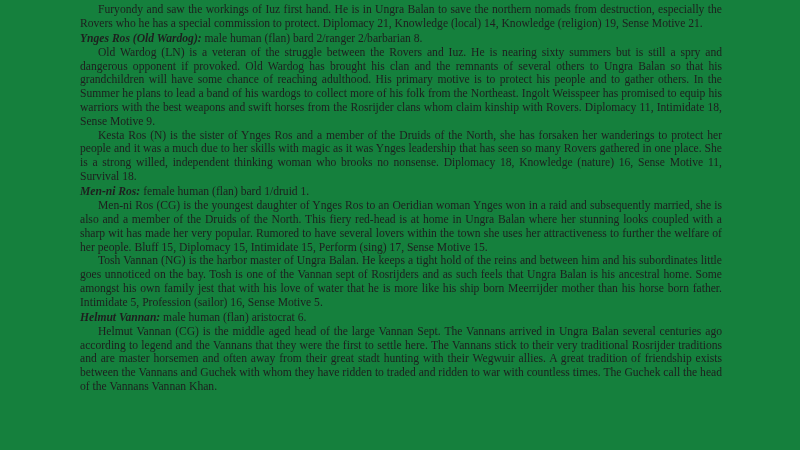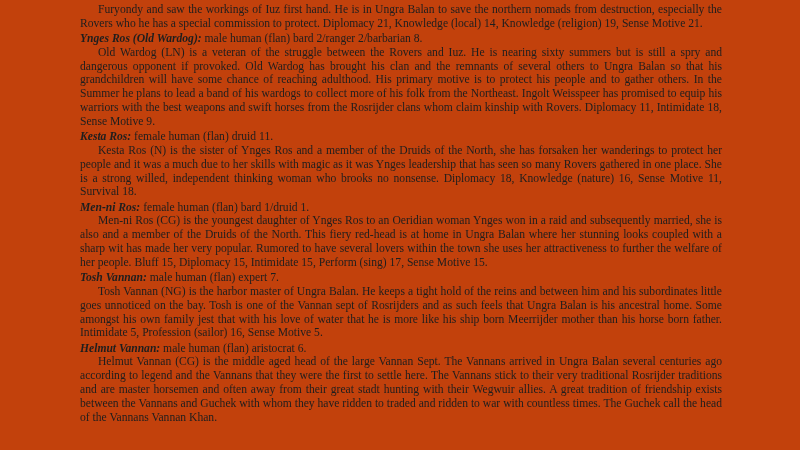--- a/index.html
+++ b/index.html
@@ -5,21 +5,21 @@
   html, body {
     margin: 0;
     padding: 0;
     background: #ffffff;
   }
   .page {
     position: relative;
     width: 800px;
     height: 450px;
     box-sizing: border-box;
-    background: #c2410c;
+    background: #15803d;
     overflow: hidden;
     padding: 3px 78px 0 80px;
     font-family: "Liberation Serif", "DejaVu Serif", serif;
     font-size: 11.6px;
     line-height: 13.8px;
     color: #1e1e1e;
     text-align: justify;
   }
   .page p {
     margin: 0;
@@ -39,25 +39,23 @@
 </head>
 <body>
 
 <div class="page">
 
   <p class="body-para cont">Furyondy and saw the workings of Iuz first hand. He is in Ungra Balan to save the northern nomads from destruction, especially the Rovers who he has a special commission to protect. Diplomacy 21, Knowledge (local) 14, Knowledge (religion) 19, Sense Motive 21.</p>
 
   <p class="heading"><span class="npc-name">Ynges Ros (Old Wardog):</span><span> male human (flan) bard 2/ranger 2/barbarian 8.</span></p>
   <p class="body-para">Old Wardog (LN) is a veteran of the struggle between the Rovers and Iuz. He is nearing sixty summers but is still a spry and dangerous opponent if provoked. Old Wardog has brought his clan and the remnants of several others to Ungra Balan so that his grandchildren will have some chance of reaching adulthood. His primary motive is to protect his people and to gather others. In the Summer he plans to lead a band of his wardogs to collect more of his folk from the Northeast. Ingolt Weisspeer has promised to equip his warriors with the best weapons and swift horses from the Rosrijder clans whom claim kinship with Rovers. Diplomacy 11, Intimidate 18, Sense Motive 9.</p>
 
-  <p class="heading"><span class="npc-name">Kesta Ros:</span><span> female human (flan) druid 11.</span></p>
   <p class="body-para">Kesta Ros (N) is the sister of Ynges Ros and a member of the Druids of the North, she has forsaken her wanderings to protect her people and it was a much due to her skills with magic as it was Ynges leadership that has seen so many Rovers gathered in one place. She is a strong willed, independent thinking woman who brooks no nonsense. Diplomacy 18, Knowledge (nature) 16, Sense Motive 11, Survival 18.</p>
 
   <p class="heading"><span class="npc-name">Men-ni Ros:</span><span> female human (flan) bard 1/druid 1.</span></p>
   <p class="body-para">Men-ni Ros (CG) is the youngest daughter of Ynges Ros to an Oeridian woman Ynges won in a raid and subsequently married, she is also and a member of the Druids of the North. This fiery red-head is at home in Ungra Balan where her stunning looks coupled with a sharp wit has made her very popular. Rumored to have several lovers within the town she uses her attractiveness to further the welfare of her people. Bluff 15, Diplomacy 15, Intimidate 15, Perform (sing) 17, Sense Motive 15.</p>
 
-  <p class="heading"><span class="npc-name">Tosh Vannan:</span><span> male human (flan) expert 7.</span></p>
   <p class="body-para">Tosh Vannan (NG) is the harbor master of Ungra Balan. He keeps a tight hold of the reins and between him and his subordinates little goes unnoticed on the bay. Tosh is one of the Vannan sept of Rosrijders and as such feels that Ungra Balan is his ancestral home. Some amongst his own family jest that with his love of water that he is more like his ship born Meerrijder mother than his horse born father. Intimidate 5, Profession (sailor) 16, Sense Motive 5.</p>
 
   <p class="heading"><span class="npc-name">Helmut Vannan:</span><span> male human (flan) aristocrat 6.</span></p>
   <p class="body-para">Helmut Vannan (CG) is the middle aged head of the large Vannan Sept. The Vannans arrived in Ungra Balan several centuries ago according to legend and the Vannans that they were the first to settle here. The Vannans stick to their very traditional Rosrijder traditions and are master horsemen and often away from their great stadt hunting with their Wegwuir allies. A great tradition of friendship exists between the Vannans and Guchek with whom they have ridden to traded and ridden to war with countless times. The Guchek call the head of the Vannans Vannan Khan.</p>
 
 </div>
 
 </body></html>

